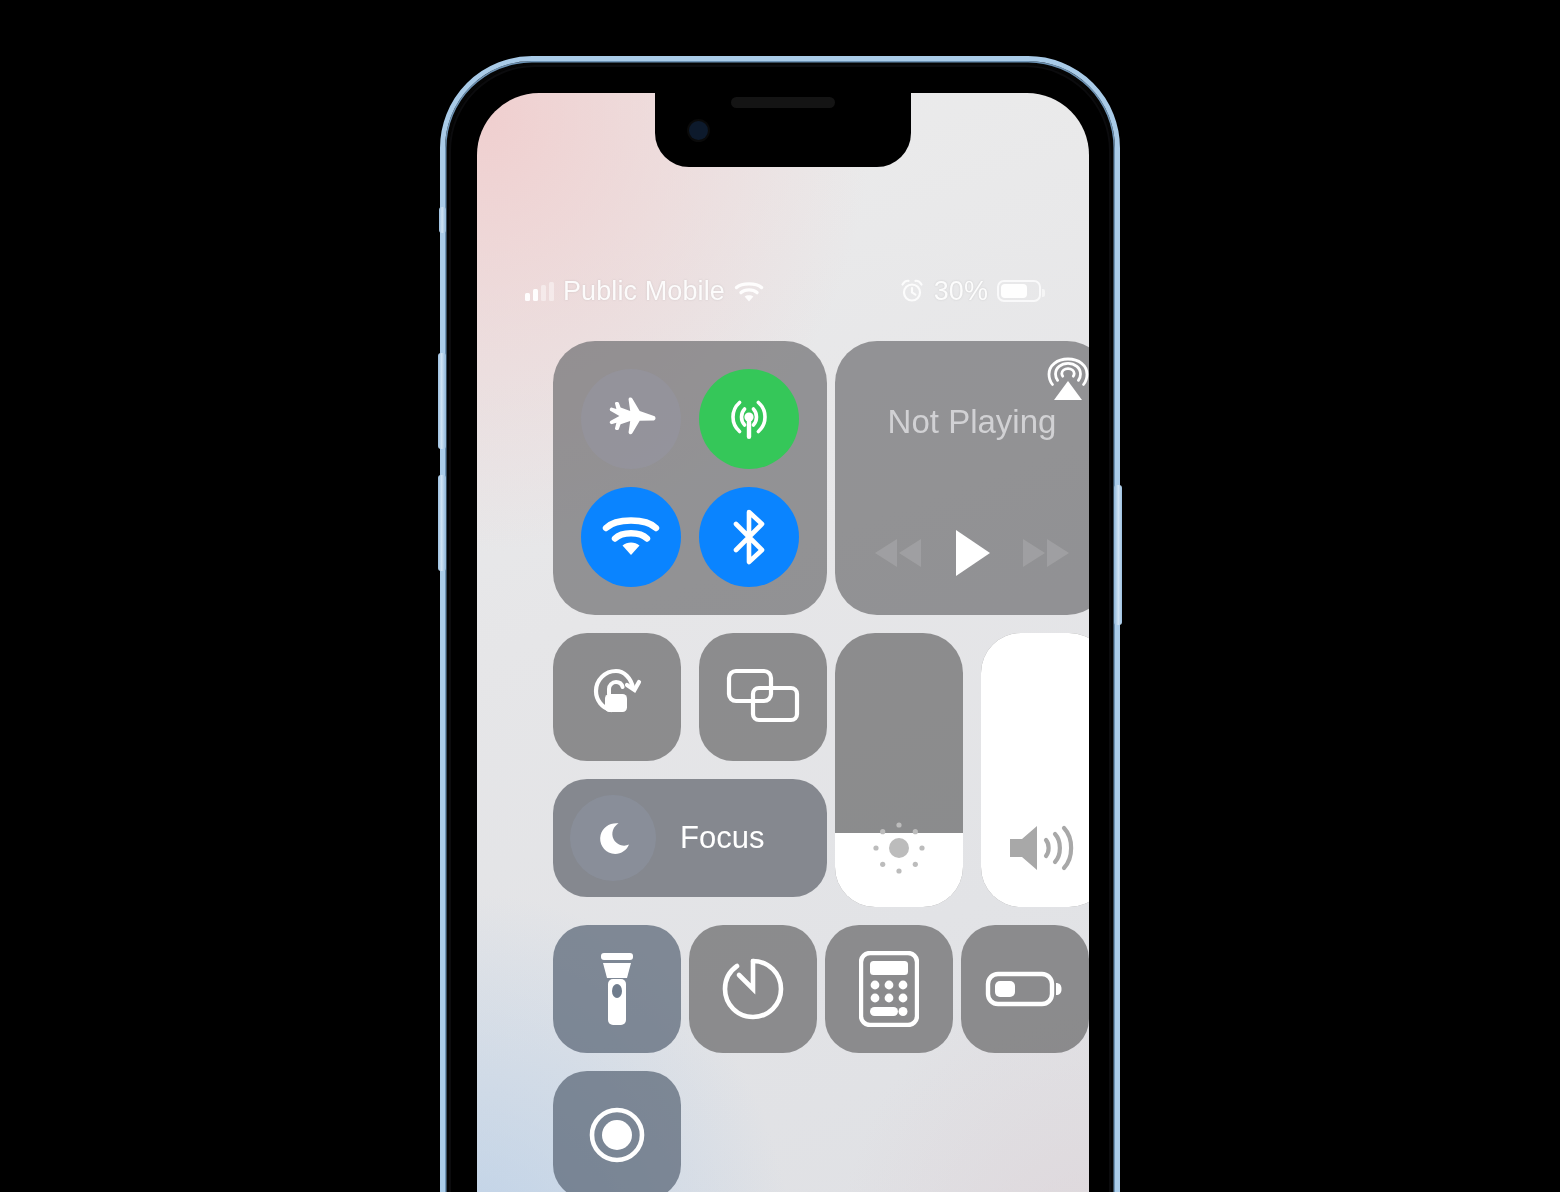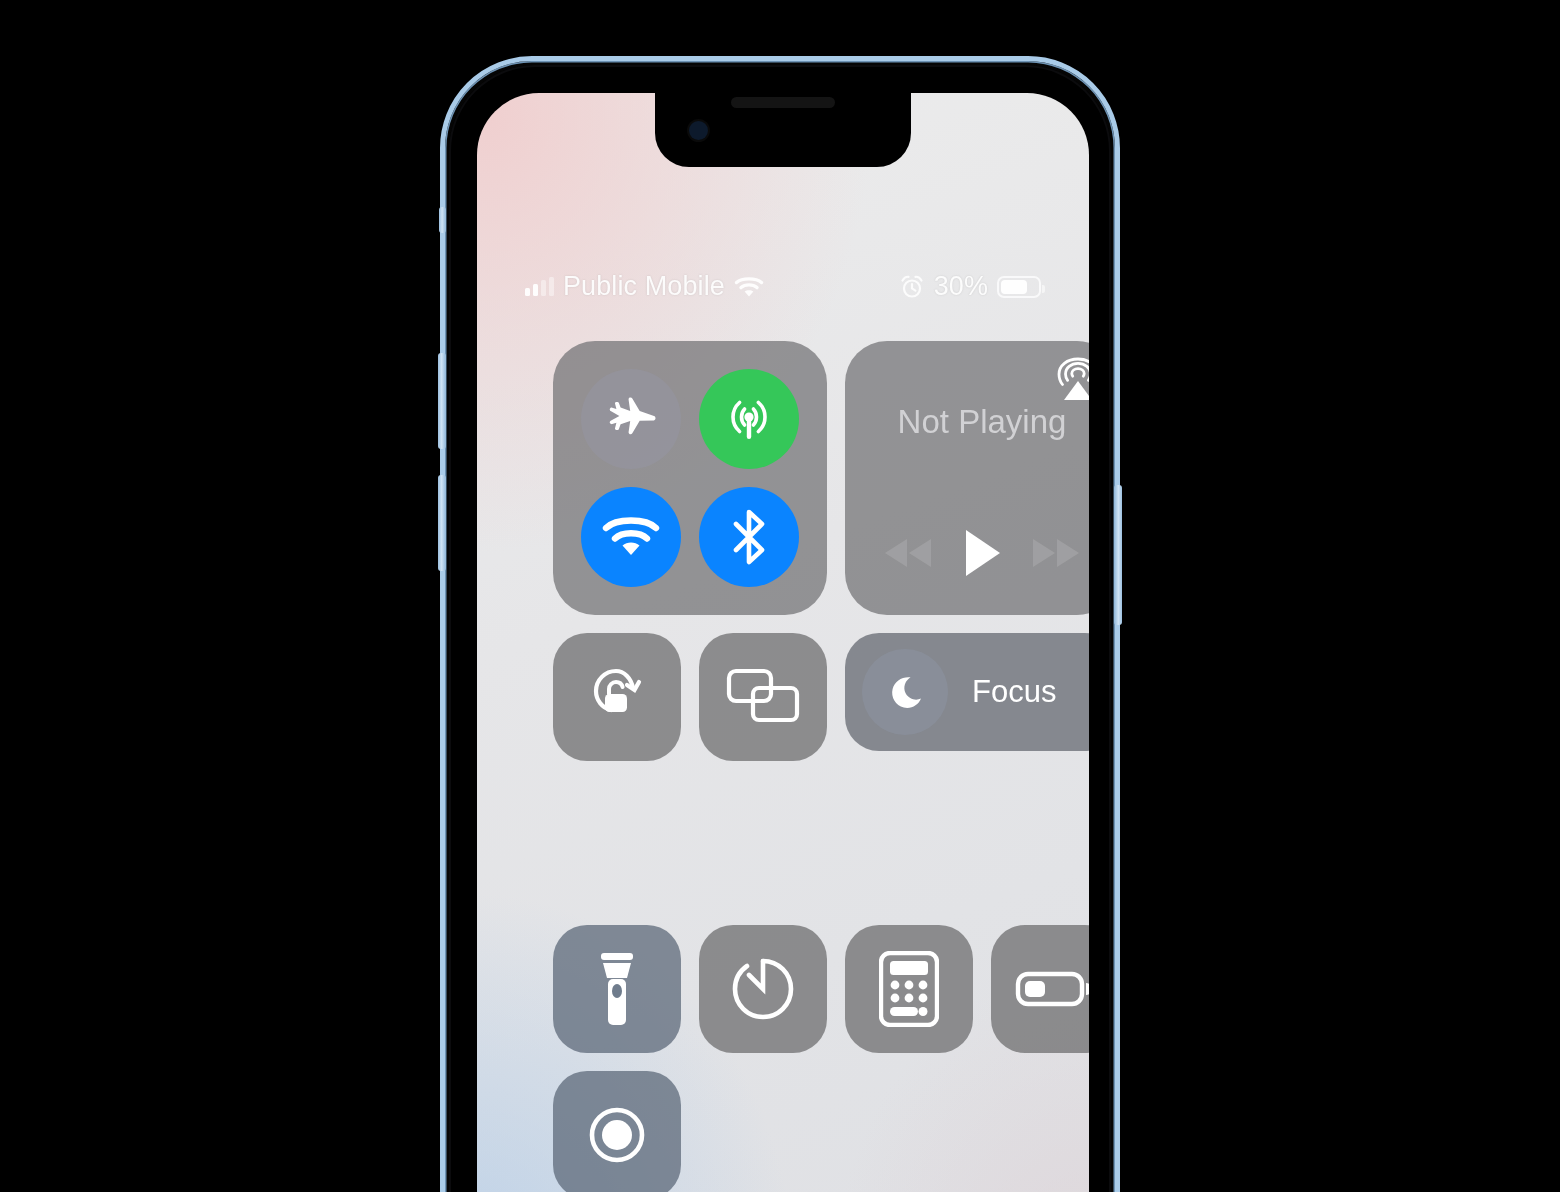--- a/index.html
+++ b/index.html
@@ -47,42 +47,42 @@
     width:256px; height:76px; background:#000;
     border-bottom-left-radius:34px; border-bottom-right-radius:34px; z-index:8;
   }
   #speaker { position:absolute; left:50%; top:6px; transform:translateX(-50%);
     width:104px; height:11px; border-radius:6px; background:#141414; }
   #camera { position:absolute; left:34px; top:30px; width:19px; height:19px;
     border-radius:50%; background:#0d1a2c; box-shadow:0 0 0 2px #0a0a0a; }
 
   
   #statusbar { position:absolute; left:0; right:0; top:178px; height:40px;
-    display:flex; align-items:flex-start; justify-content:space-between;
+    display:flex; align-items:center; justify-content:space-between;
     padding:0 48px; color:#fff; z-index:6;gap:36px; }
   .sb-left, .sb-right { display:flex; align-items:center; gap:9px; }
   .sb-text { font-size:27px; letter-spacing:.1px; color:rgba(255,255,255,.92);
     text-shadow:0 0 2px rgba(120,120,120,.25); }
 
   .bars { display:flex; align-items:flex-end; gap:3px; height:19px; }
   .bars i { display:block; width:5px; border-radius:1.5px; background:rgba(255,255,255,.95); }
   .bars i:nth-child(1){ height:8px; }
   .bars i:nth-child(2){ height:12px; }
   .bars i:nth-child(3){ height:16px; opacity:.45; }
   .bars i:nth-child(4){ height:19px; opacity:.45; }
 
   .batt { width:44px; height:22px; border:2.5px solid rgba(255,255,255,.75);
     border-radius:7px; position:relative; padding:2px; }
   .batt::after { content:""; position:absolute; right:-6px; top:7px; width:3.5px; height:8px;
     border-radius:0 2px 2px 0; background:rgba(255,255,255,.55); }
   .batt > span { display:block; height:100%; border-radius:4px; background:rgba(255,255,255,.95); }
 
   
   #cc { position:absolute; left:28px; right:28px; top:248px; z-index:5; }
-  .row { display:flex; gap:18px; margin-bottom:18px;padding-left:48px; }
+  .row { display:flex; gap:8px; margin-bottom:18px;padding-left:48px; }
   .sq { width:128px; height:128px; border-radius:34px; flex:none;
     background:rgba(105,105,107,.72);
     display:flex; align-items:center; justify-content:center; }
   .sq.tint-blue { background:rgba(92,104,120,.74); }
 
   
   #connectivity { width:274px; height:274px; padding:26px; flex:none;
     display:grid; grid-template-columns:1fr 1fr; grid-template-rows:1fr 1fr; gap:14px;
     background:rgba(110,110,112,.70); border-radius:42px; }
   .circ { width:100px; height:100px; border-radius:50%;
@@ -107,21 +107,21 @@
   .slider .fill { position:absolute; left:0; right:0; bottom:0; background:#fff; }
   .slider .gi { position:absolute; left:0; right:0; bottom:28px;
     display:flex; align-items:center; justify-content:center; }
 
   
   #focus { width:274px; height:118px; border-radius:34px; display:flex; align-items:center;
     padding-left:17px; gap:24px; background:rgba(100,104,112,.74); }
   #focus .circ { width:86px; height:86px; background:rgba(140,148,162,.55); }
   #focus-label { color:#fff; font-size:31px; }
 
-  .left-col { display:flex; gap:18px; }
+  .left-col { display:flex; flex-direction:column; gap:18px; }
   .two-up { display:flex; gap:18px; }
 
   svg { display:block; }
 </style>
 </head>
 <body>
 
 <div id="stage">
   <div id="phone">
     <div id="frame-inner"></div>

